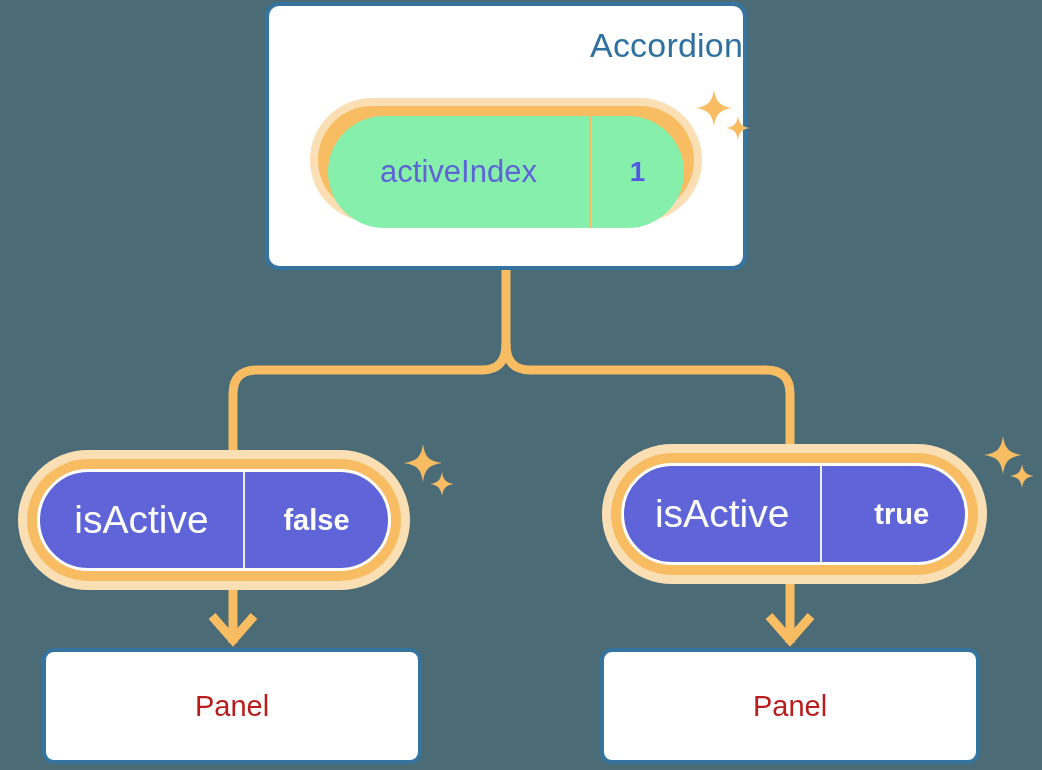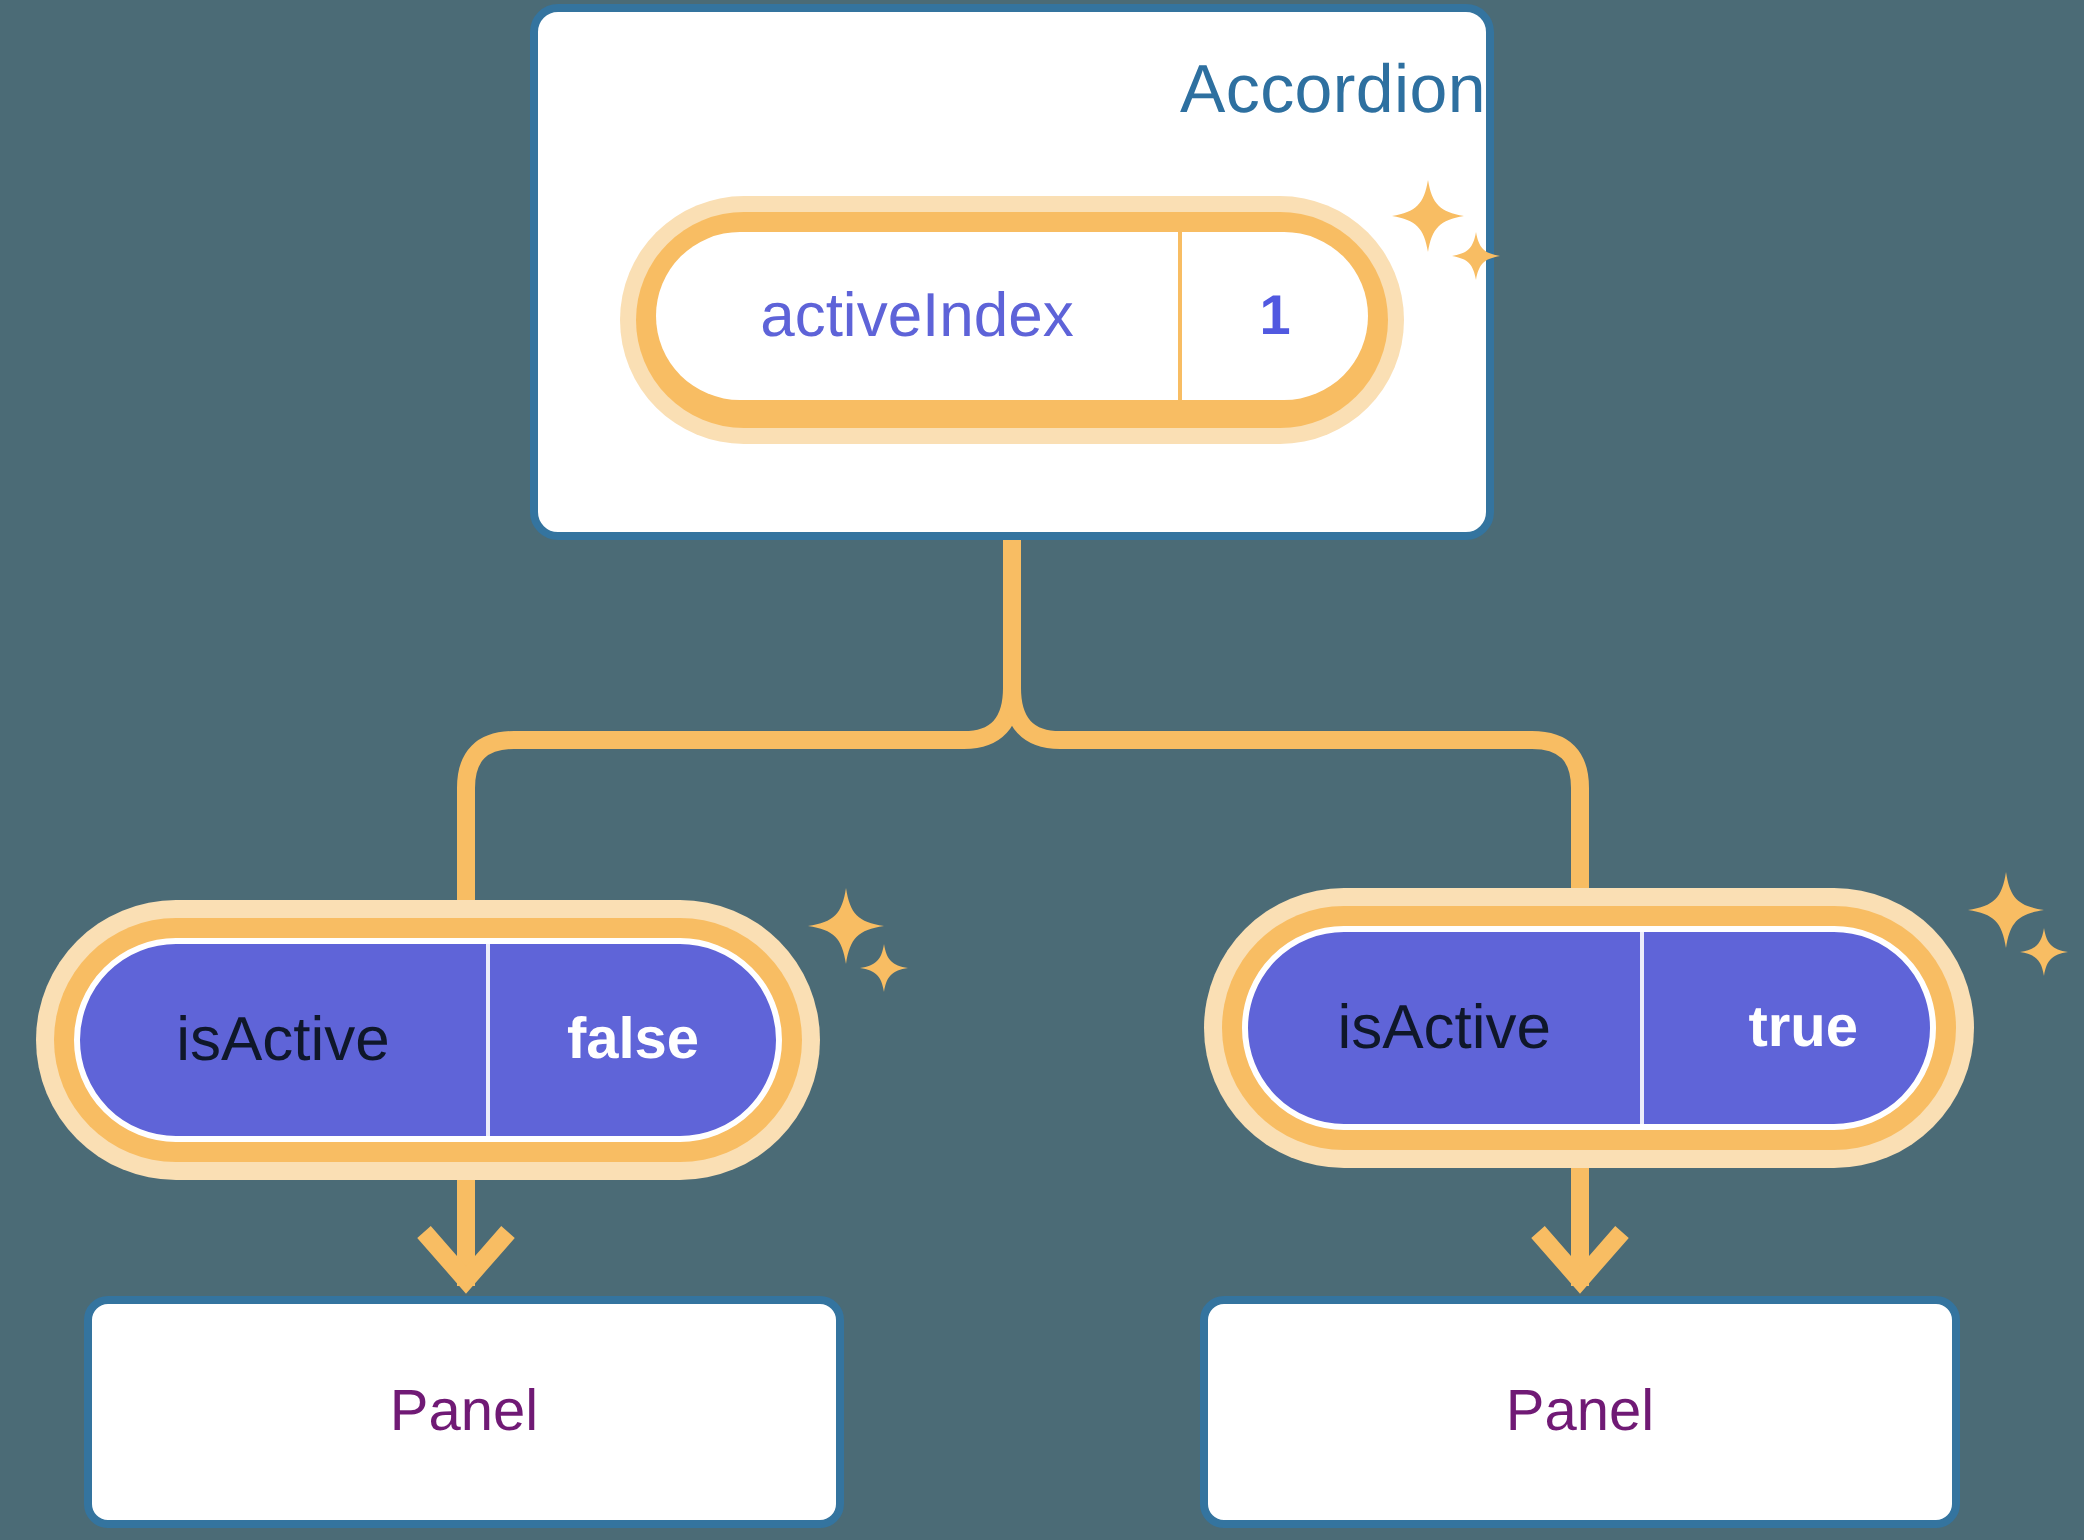--- a/index.html
+++ b/index.html
@@ -101,43 +101,43 @@
     top: 98px;
     width: 392px;
     height: 124px;
   }
   #activeindex-pill .pill-ring {
     left: 8px; top: 8px;
     width: 376px; height: 108px;
   }
   #activeindex-pill .pill-inner {
     left: 18px; top: 18px;
-    width: 356px; height: 84px;
-    background: #ffffff;
+    width: 356px; height: 112px;
+    background: #86efac;
   }
   #activeindex-pill .pill-key {
     width: 263px;
     color: #5e63d8;
     font-size: 31px;
     border-right: 2px solid #f8bd63;
   }
   #activeindex-pill .pill-val {
     width: 93px;
     color: #5159e0;
     font-size: 28px;
     font-weight: 700;
   }
 
   
   .pill-purple .pill-inner {
     background: #5f64d8;
   }
   .pill-purple .pill-key {
-    color: #0f172a;
-    font-size: 31px;
+    color: #ffffff;
+    font-size: 39px;
     border-right: 2px solid #ececfa;
   }
   .pill-purple .pill-val {
     color: #ffffff;
     font-size: 29px;
     font-weight: 700;
   }
 
   #isactive-false-pill {
     left: 18px;
@@ -181,21 +181,21 @@
     background: #ffffff;
     border: 4px solid #34749f;
     border-radius: 12px;
     box-sizing: border-box;
     display: flex;
     align-items: center;
     justify-content: center;
     z-index: 2;
   }
   .panel-box .panel-label {
-    color: #701a75;
+    color: #b91c1c;
     font-size: 29px;
   }
   #panel-left {
     left: 42px;
     top: 648px;
     width: 380px;
     height: 116px;
   }
   #panel-right {
     left: 600px;

